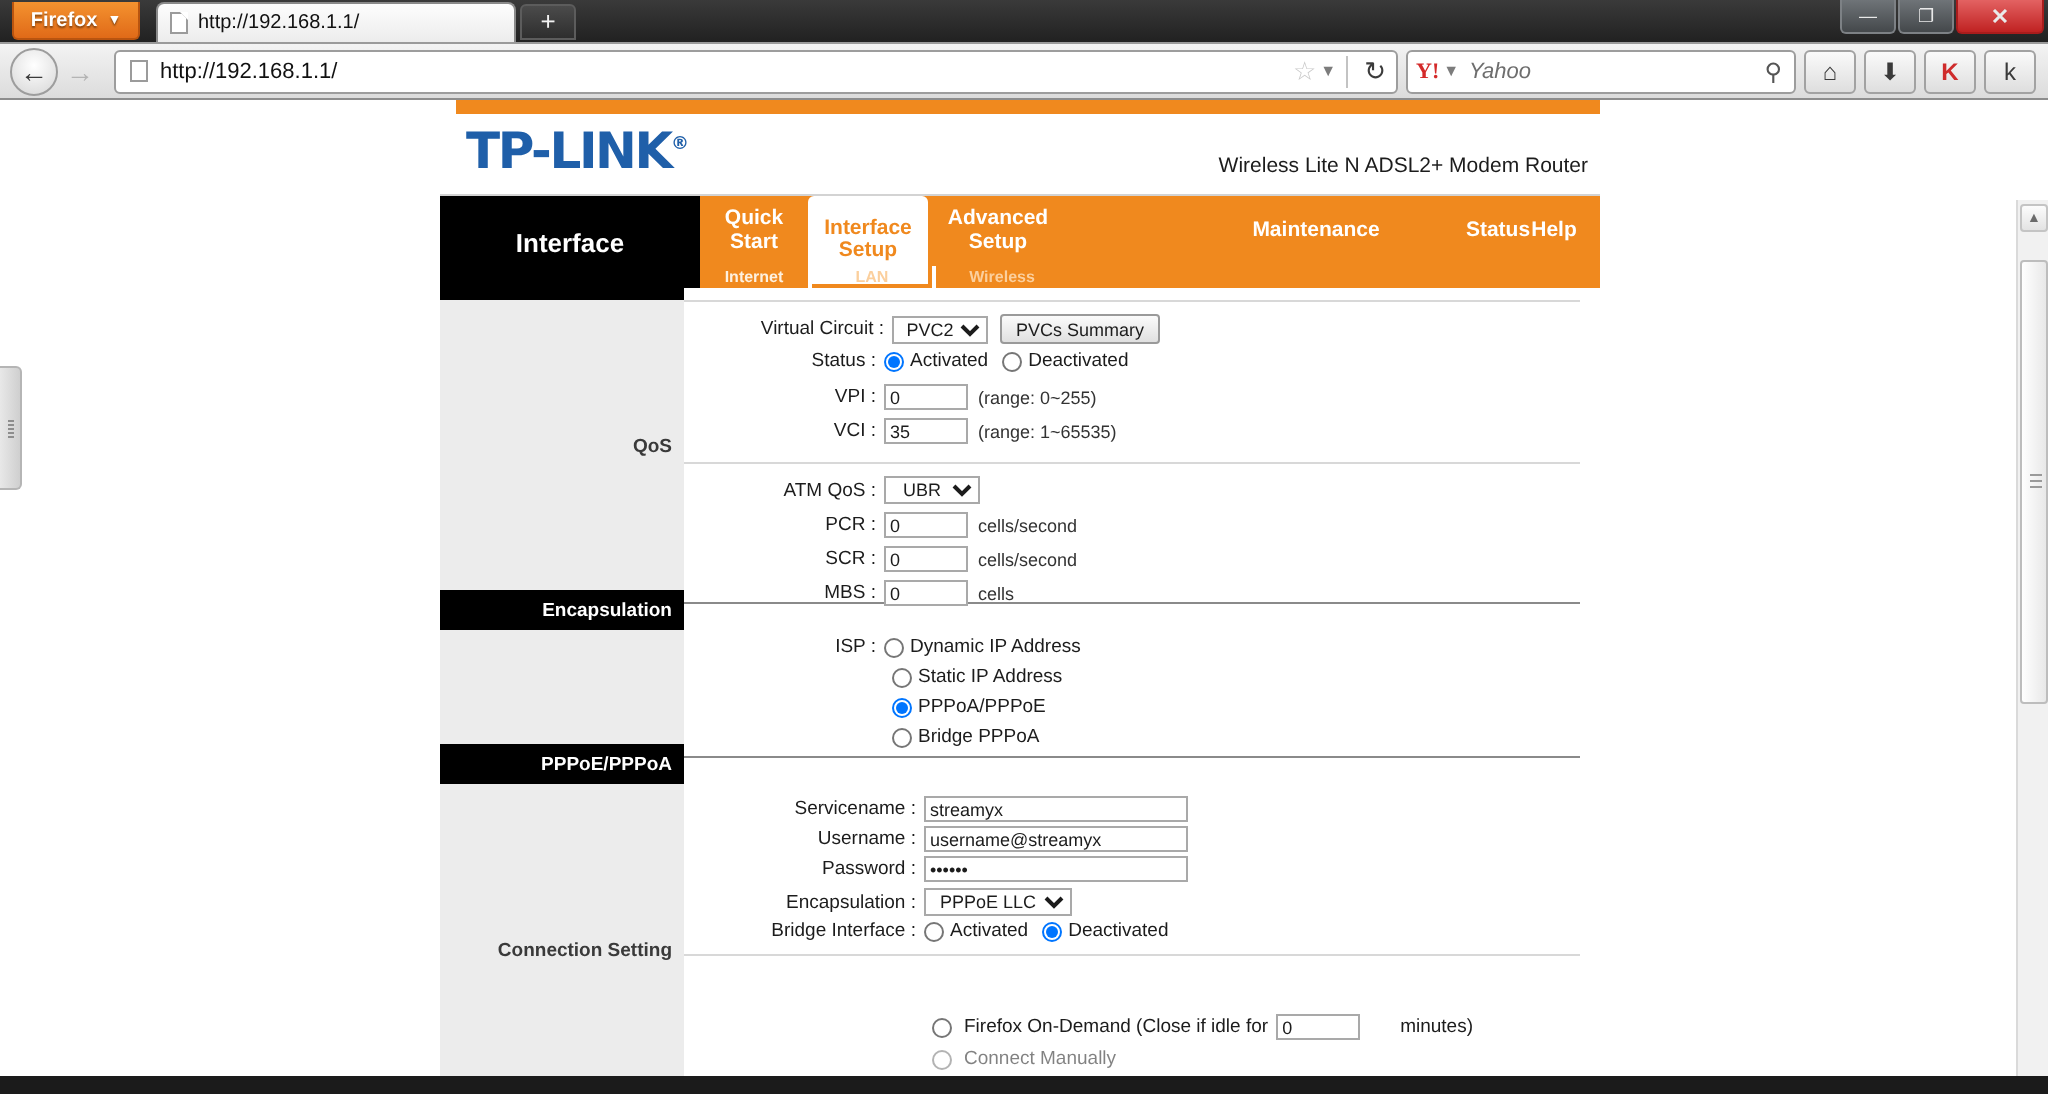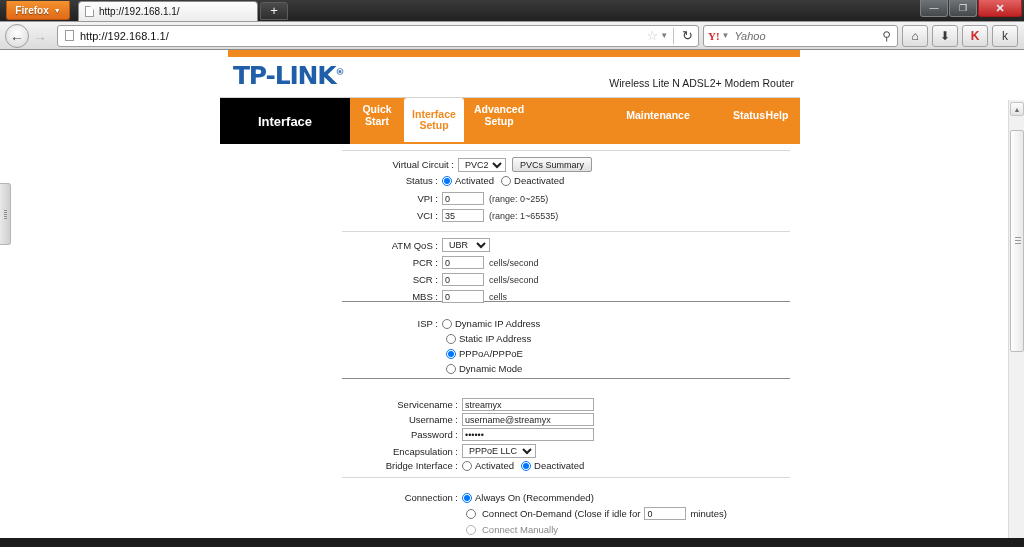--- a/index.html
+++ b/index.html
@@ -272,21 +272,21 @@
   input[type=text], input[type=password], .fakeinput {
     height: 13px; border: 1px solid #a9a9a9; background: #fff;
     font-size: 9px; font-family: "Liberation Sans", sans-serif;
     color: #1c1c1c; padding: 0 2px; outline: none;
   }
   .inp-s  { width: 42px; }
   .inp-xl { width: 132px; }
   select {
     height: 14px; font-size: 9px; border: 1px solid #a9a9a9;
     background: #fff; font-family: "Liberation Sans", sans-serif;
-    color: #1c1c1c; padding: 0 0 0 2px;
+    color: #1c1c1c; padding: 0 0 0 2px; text-align: center;
   }
   .sel-s { width: 48px; }
   .sel-m { width: 74px; }
   .btn {
     height: 15px; font-size: 9px; padding: 0 7px;
     border: 1px solid #9a9a9a; border-radius: 2px;
     background: linear-gradient(to bottom,#fbfbfb,#e0e0e0);
     color: #1c1c1c; font-family: "Liberation Sans", sans-serif;
   }
   .note { font-size: 9px; color: #333; margin-left: 5px; }
@@ -428,34 +428,48 @@
         </div>
 
         <div class="navtab" style="left:500px;width:58px">
           <span>Status</span>
         </div>
 
         <div class="navtab" style="left:534px;width:46px">
           <span>Help</span>
         </div>
 
+        <div class="subtabs">
+          <div class="subtab active" style="left:0px;width:54px">Internet</div>
+          <div class="subsep" style="left:54px"></div>
+          <div class="subtab" style="left:56px;width:60px">LAN</div>
+          <div class="subsep" style="left:116px"></div>
+          <div class="subtab" style="left:118px;width:66px">Wireless</div>
+        </div>
       </div>
 
       <div class="rbody">
 
+        <div class="sidecol">
+          <div class="sideband" style="top:0px;height:6px"></div>
+          <div class="sidelabel" style="top:72px">QoS</div>
+          <div class="sideband" style="top:151px;height:20px">Encapsulation</div>
+          <div class="sideband" style="top:228px;height:20px">PPPoE/PPPoA</div>
+          <div class="sidelabel" style="top:324px">Connection Setting</div>
+        </div>
 
         <div class="content">
 
           <div class="hline" style="top:6px"></div>
           <div class="hline" style="top:87px"></div>
           <div class="hline dark" style="top:157px"></div>
           <div class="hline dark" style="top:234px"></div>
           <div class="hline" style="top:333px"></div>
 
-          <div class="row" style="left:16px;top:13px">
+          <div class="row" style="left:4px;top:13px">
             <span class="lab">Virtual Circuit :</span>
             <select class="sel-s">
               <option>PVC2</option>
             </select>
             <button class="btn" style="margin-left:6px">PVCs Summary</button>
           </div>
 
           <div class="row" style="left:0px;top:31px">
             <span class="lab">Status :</span>
             <label class="radio-lbl">
@@ -520,21 +534,21 @@
           </div>
           <div class="row" style="left:104px;top:204px">
             <label class="radio-lbl">
               <input type="radio" name="isp" checked="" style="">
               <span>PPPoA/PPPoE</span>
             </label>
           </div>
           <div class="row" style="left:104px;top:219px">
             <label class="radio-lbl">
               <input type="radio" name="isp" style="">
-              <span>Dynamic Mode</span>
+              <span>Bridge PPPoA</span>
             </label>
           </div>
 
           <div class="row" style="left:0px;top:254px">
             <span class="lab w120">Servicename :</span>
             <input type="text" class="inp-xl" value="streamyx" style="">
           </div>
           <div class="row" style="left:0px;top:284px">
             <span class="lab w120">Password :</span>
             <input type="text" class="inp-xl" value="••••••" style="">
@@ -554,32 +568,25 @@
             <label class="radio-lbl">
               <input type="radio" name="bridgeif" style="">
               <span>Activated</span>
             </label>
             <label class="radio-lbl">
               <input type="radio" name="bridgeif" checked="" style="">
               <span>Deactivated</span>
             </label>
           </div>
 
-          <div class="row" style="left:0px;top:348px">
-            <span class="lab w120">Connection :</span>
-            <label class="radio-lbl">
-              <input type="radio" name="conn" checked="" style="">
-              <span>Always On (Recommended)</span>
-            </label>
-          </div>
           <div class="row" style="left:124px;top:363px">
             <input type="radio" name="conn" style="">
-            <span style="margin-left:3px">Connect On-Demand (Close if idle for</span>
+            <span style="margin-left:3px">Firefox On-Demand (Close if idle for</span>
             <input type="text" class="inp-s" style="margin-left: 4px;" value="0">
-            <span style="margin-left:4px">minutes)</span>
+            <span style="margin-left:20px">minutes)</span>
           </div>
           <div class="row" style="left:124px;top:380px;opacity:.55">
             <input type="radio" name="conn" style="">
             <span style="margin-left:3px">Connect Manually</span>
           </div>
 
         </div>
       </div>
     </div>
 

